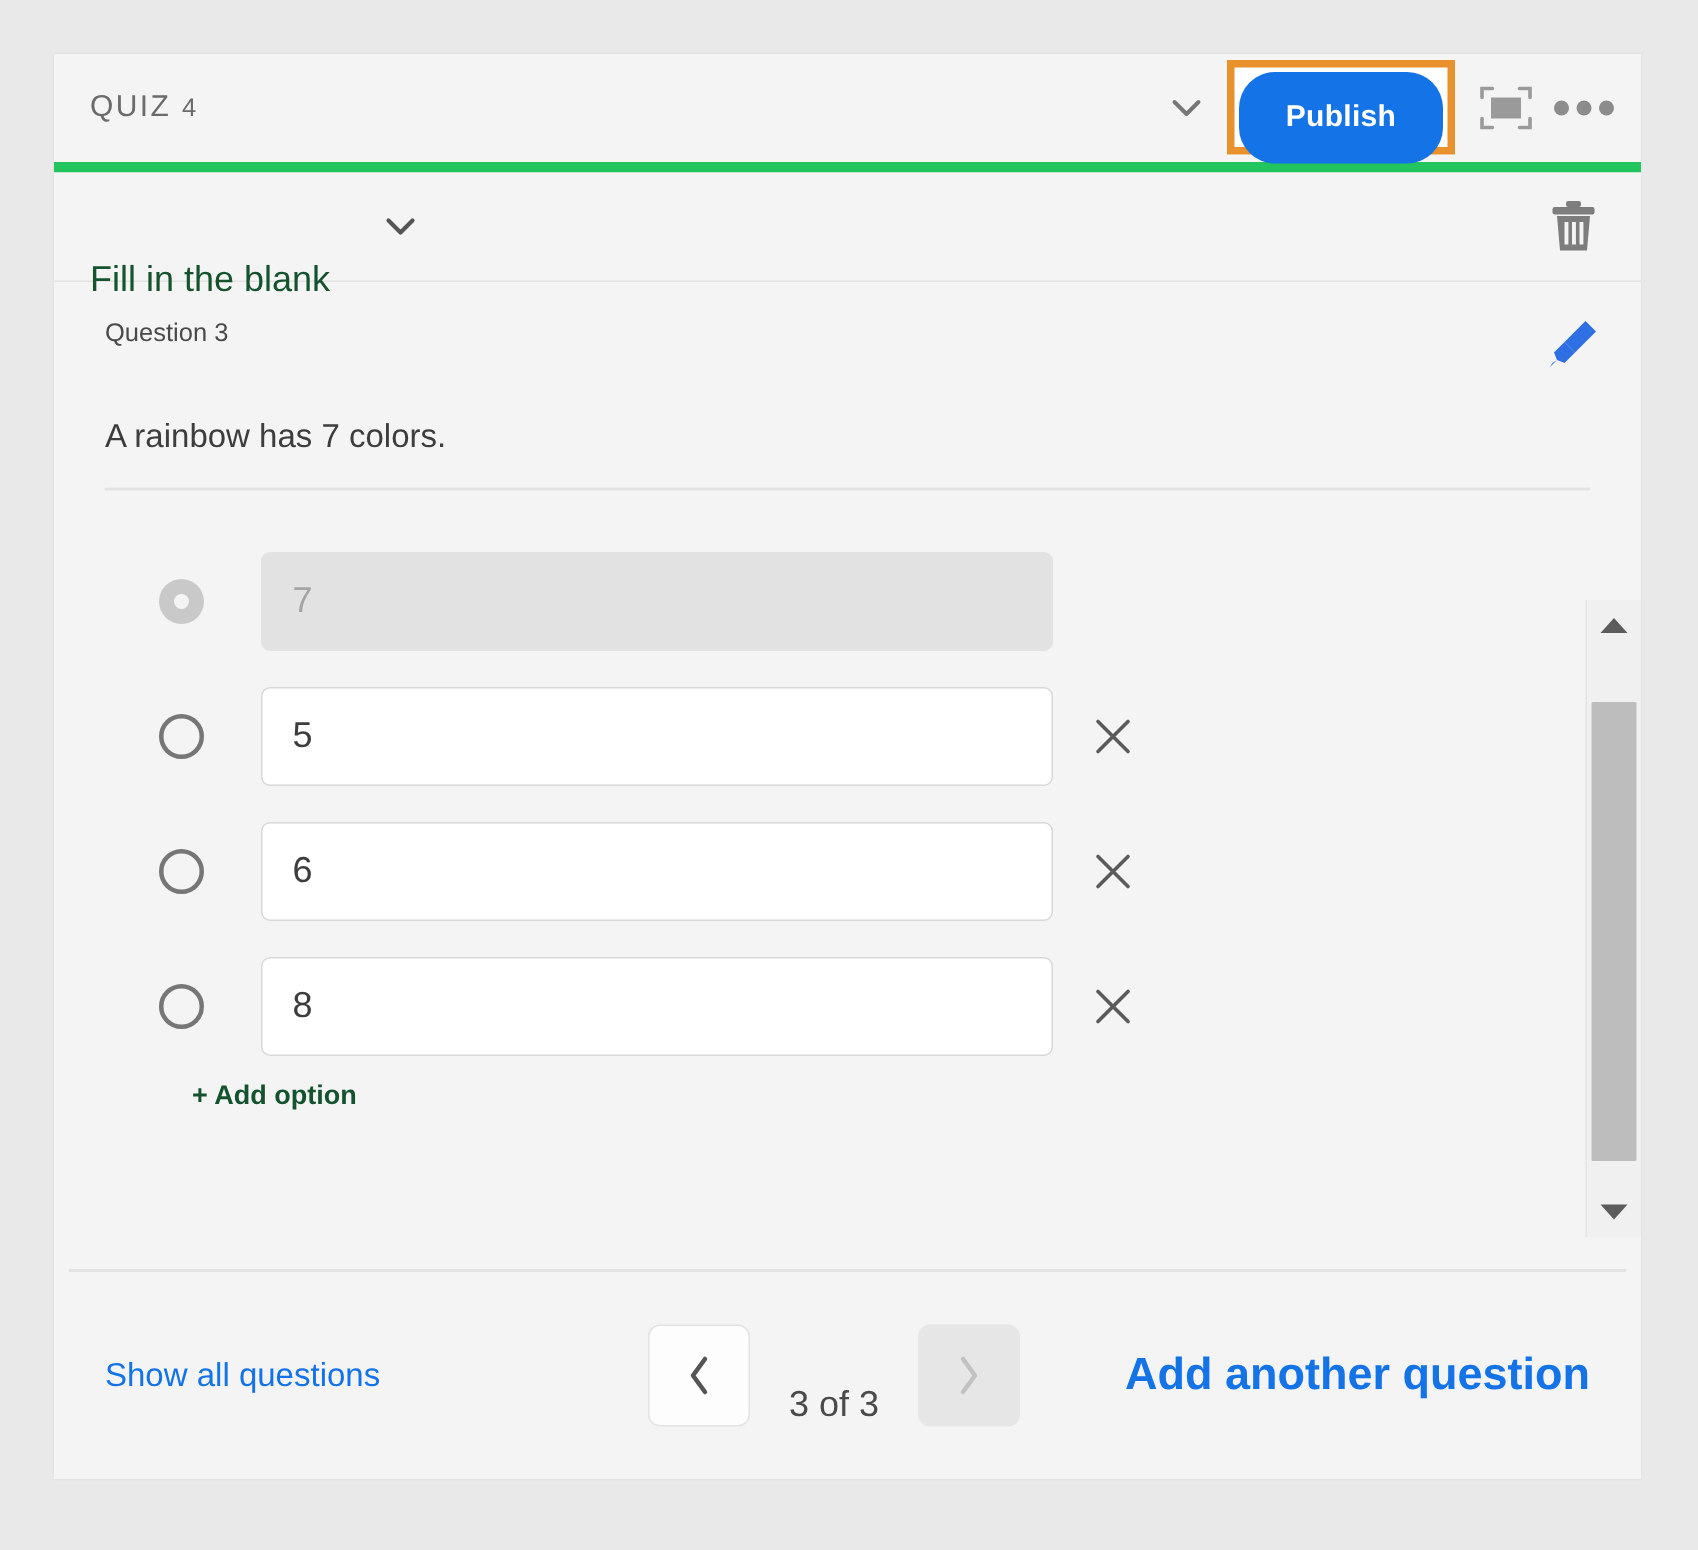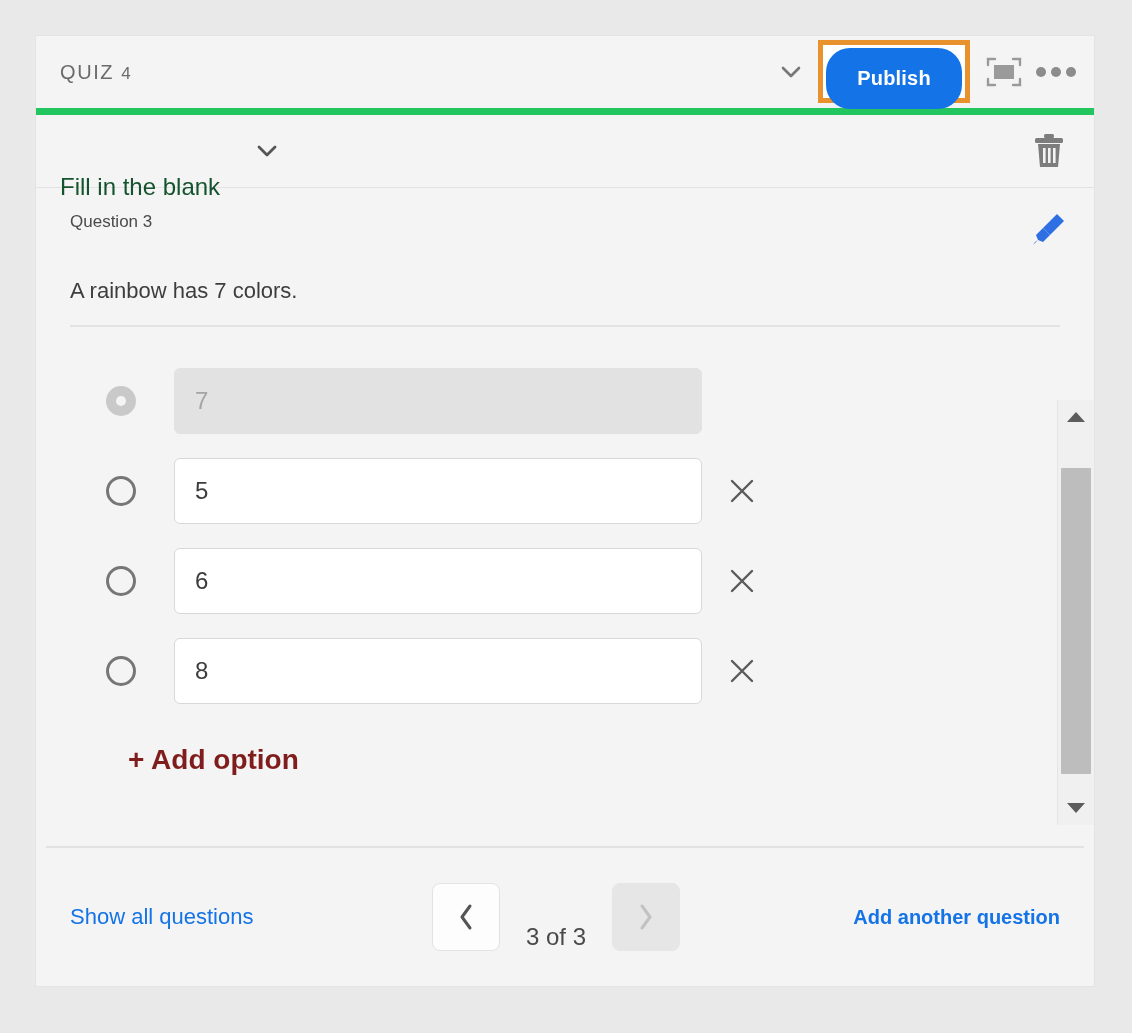--- a/index.html
+++ b/index.html
@@ -256,23 +256,23 @@
     left: 692px;
     top: 50%;
     transform: translateY(-50%);
     width: 28px;
     height: 28px;
     cursor: pointer;
   }
   .add-option {
     position: absolute;
     left: 92px;
-    top: 556px;
-    font-size: 28px;
-    color: #7f1d1d;
+    top: 532px;
+    font-size: 18px;
+    color: #14532d;
     font-weight: 700;
     cursor: pointer;
     white-space: nowrap;
   }
 
   
   .scrollbar {
     position: absolute;
     left: 1021px;
     top: 212px;
@@ -329,21 +329,21 @@
     color: #1473e6;
     font-weight: 400;
     cursor: pointer;
     white-space: nowrap;
   }
   .add-another {
     position: absolute;
     right: 34px;
     top: 50%;
     transform: translateY(-50%);
-    font-size: 20px;
+    font-size: 30px;
     color: #1473e6;
     font-weight: 700;
     cursor: pointer;
     white-space: nowrap;
   }
   .pager {
     position: absolute;
     left: 396px;
     top: 50%;
     transform: translateY(-50%);

